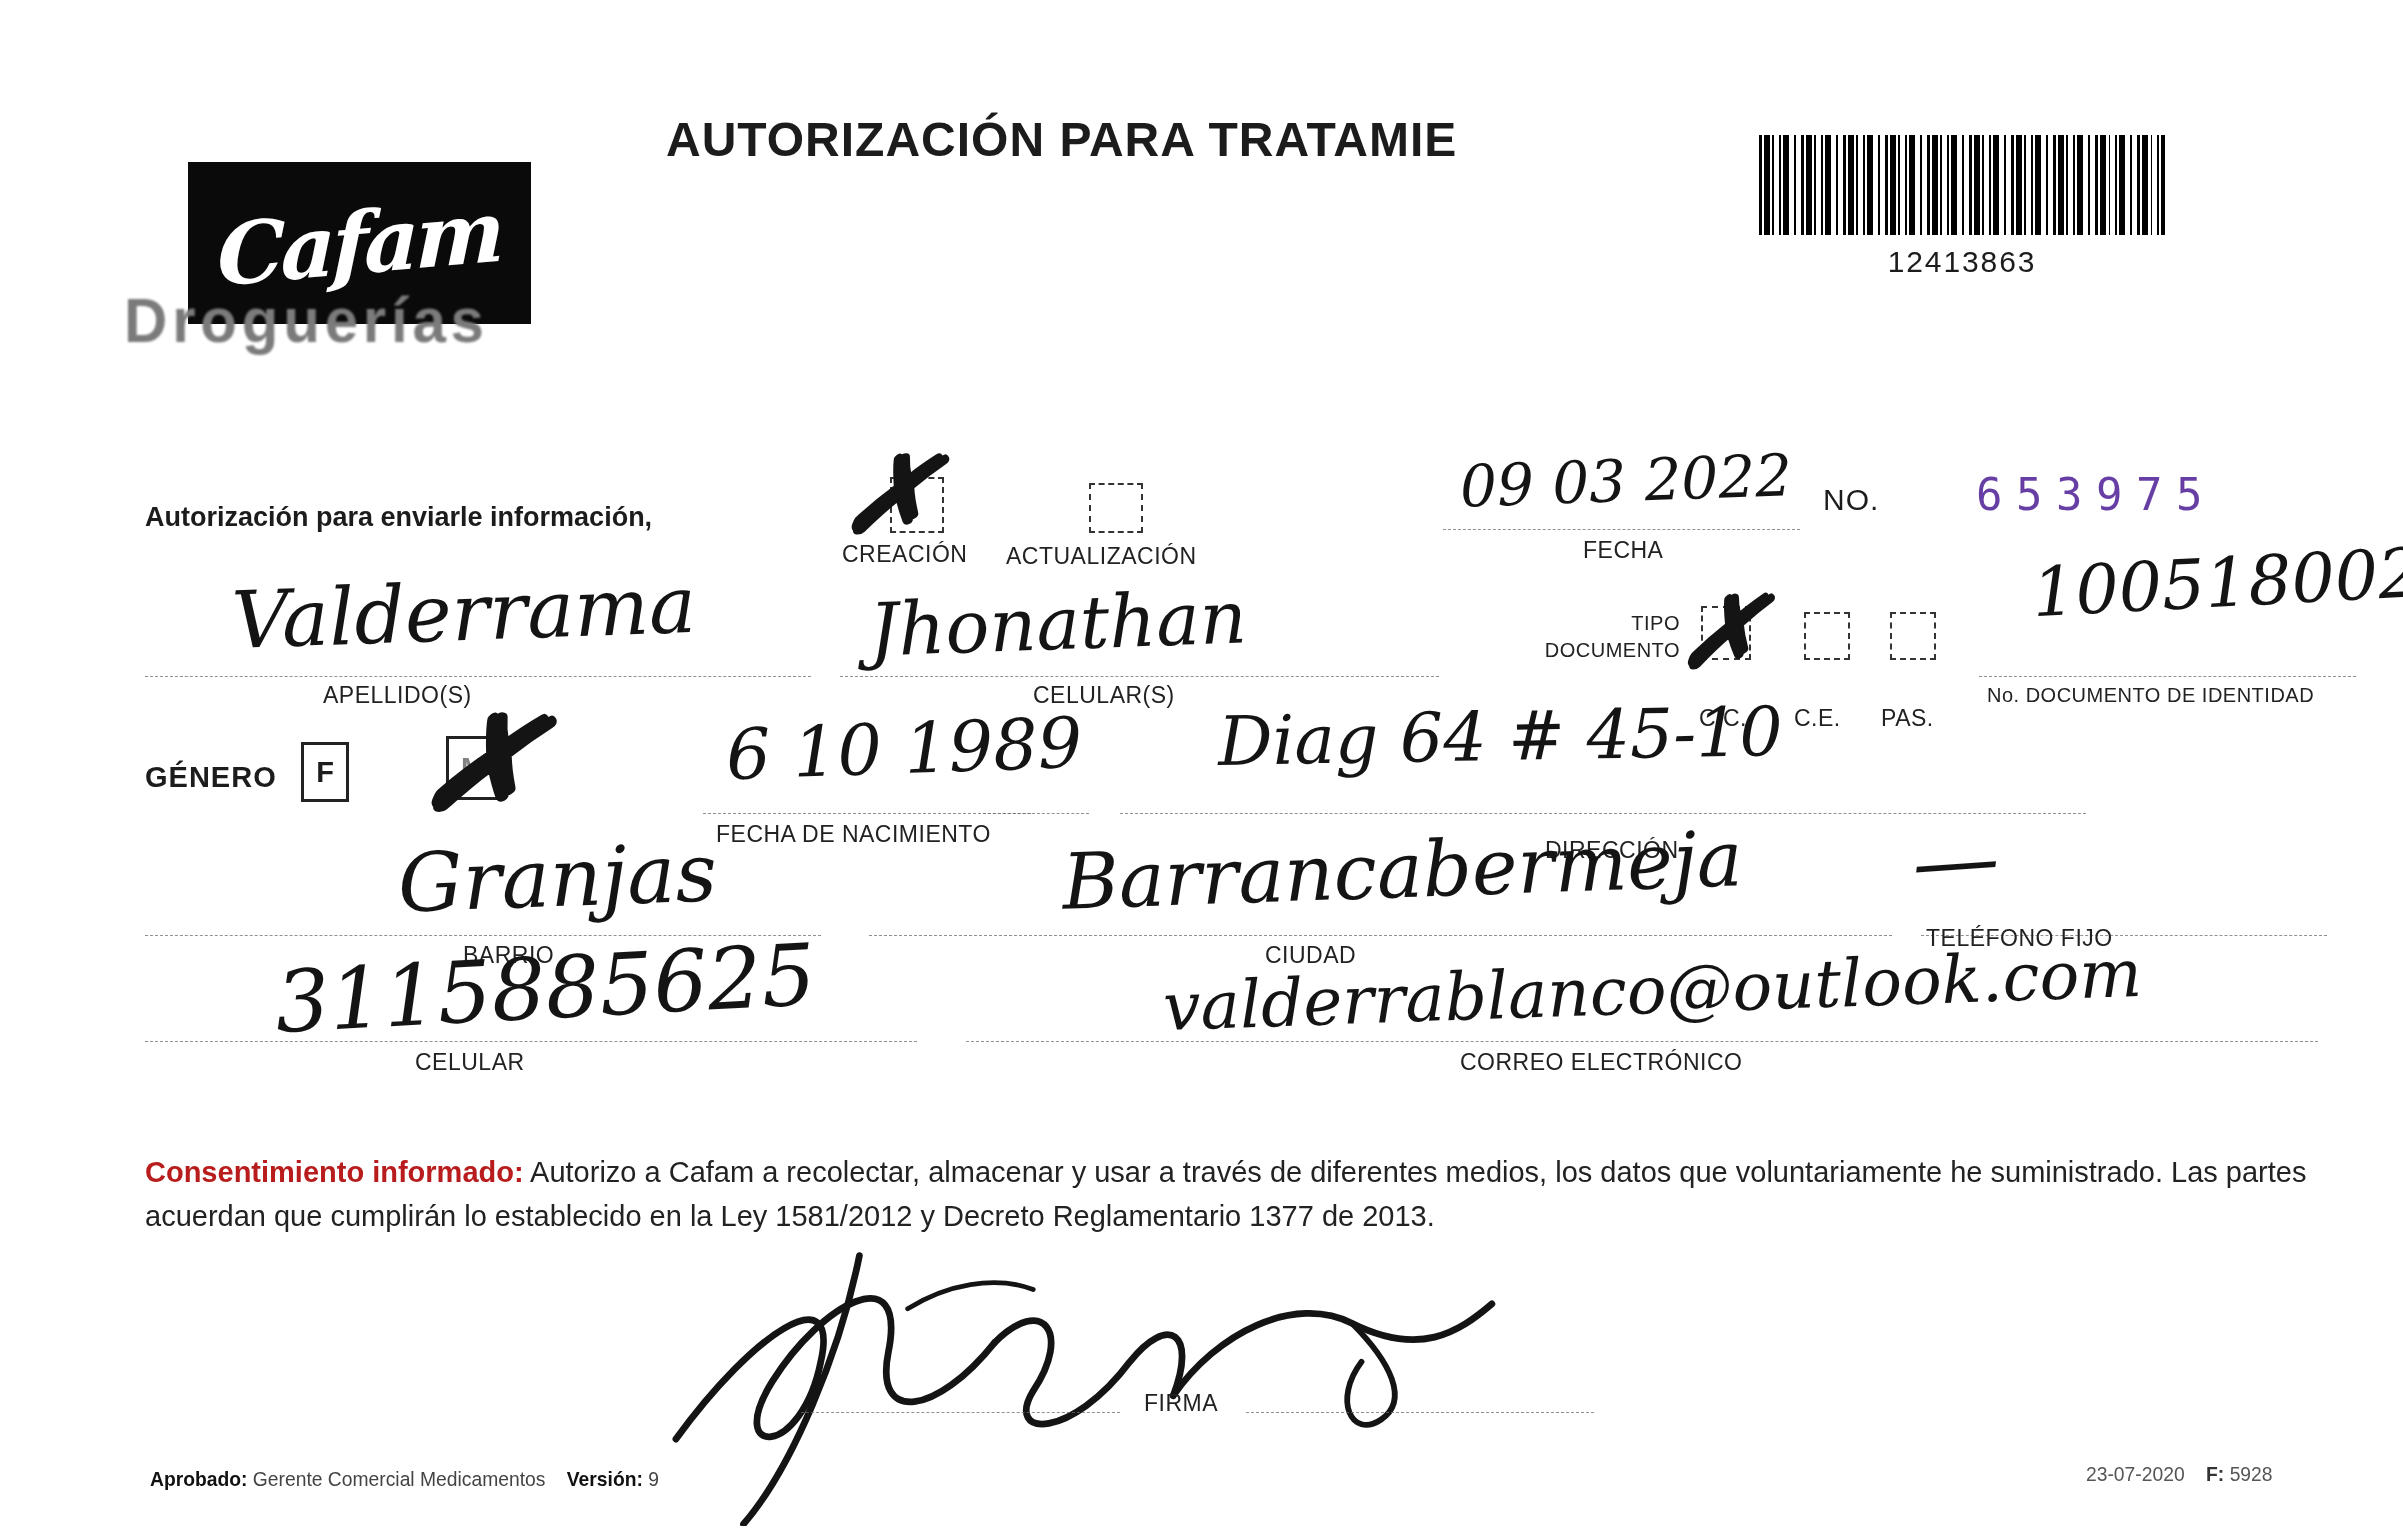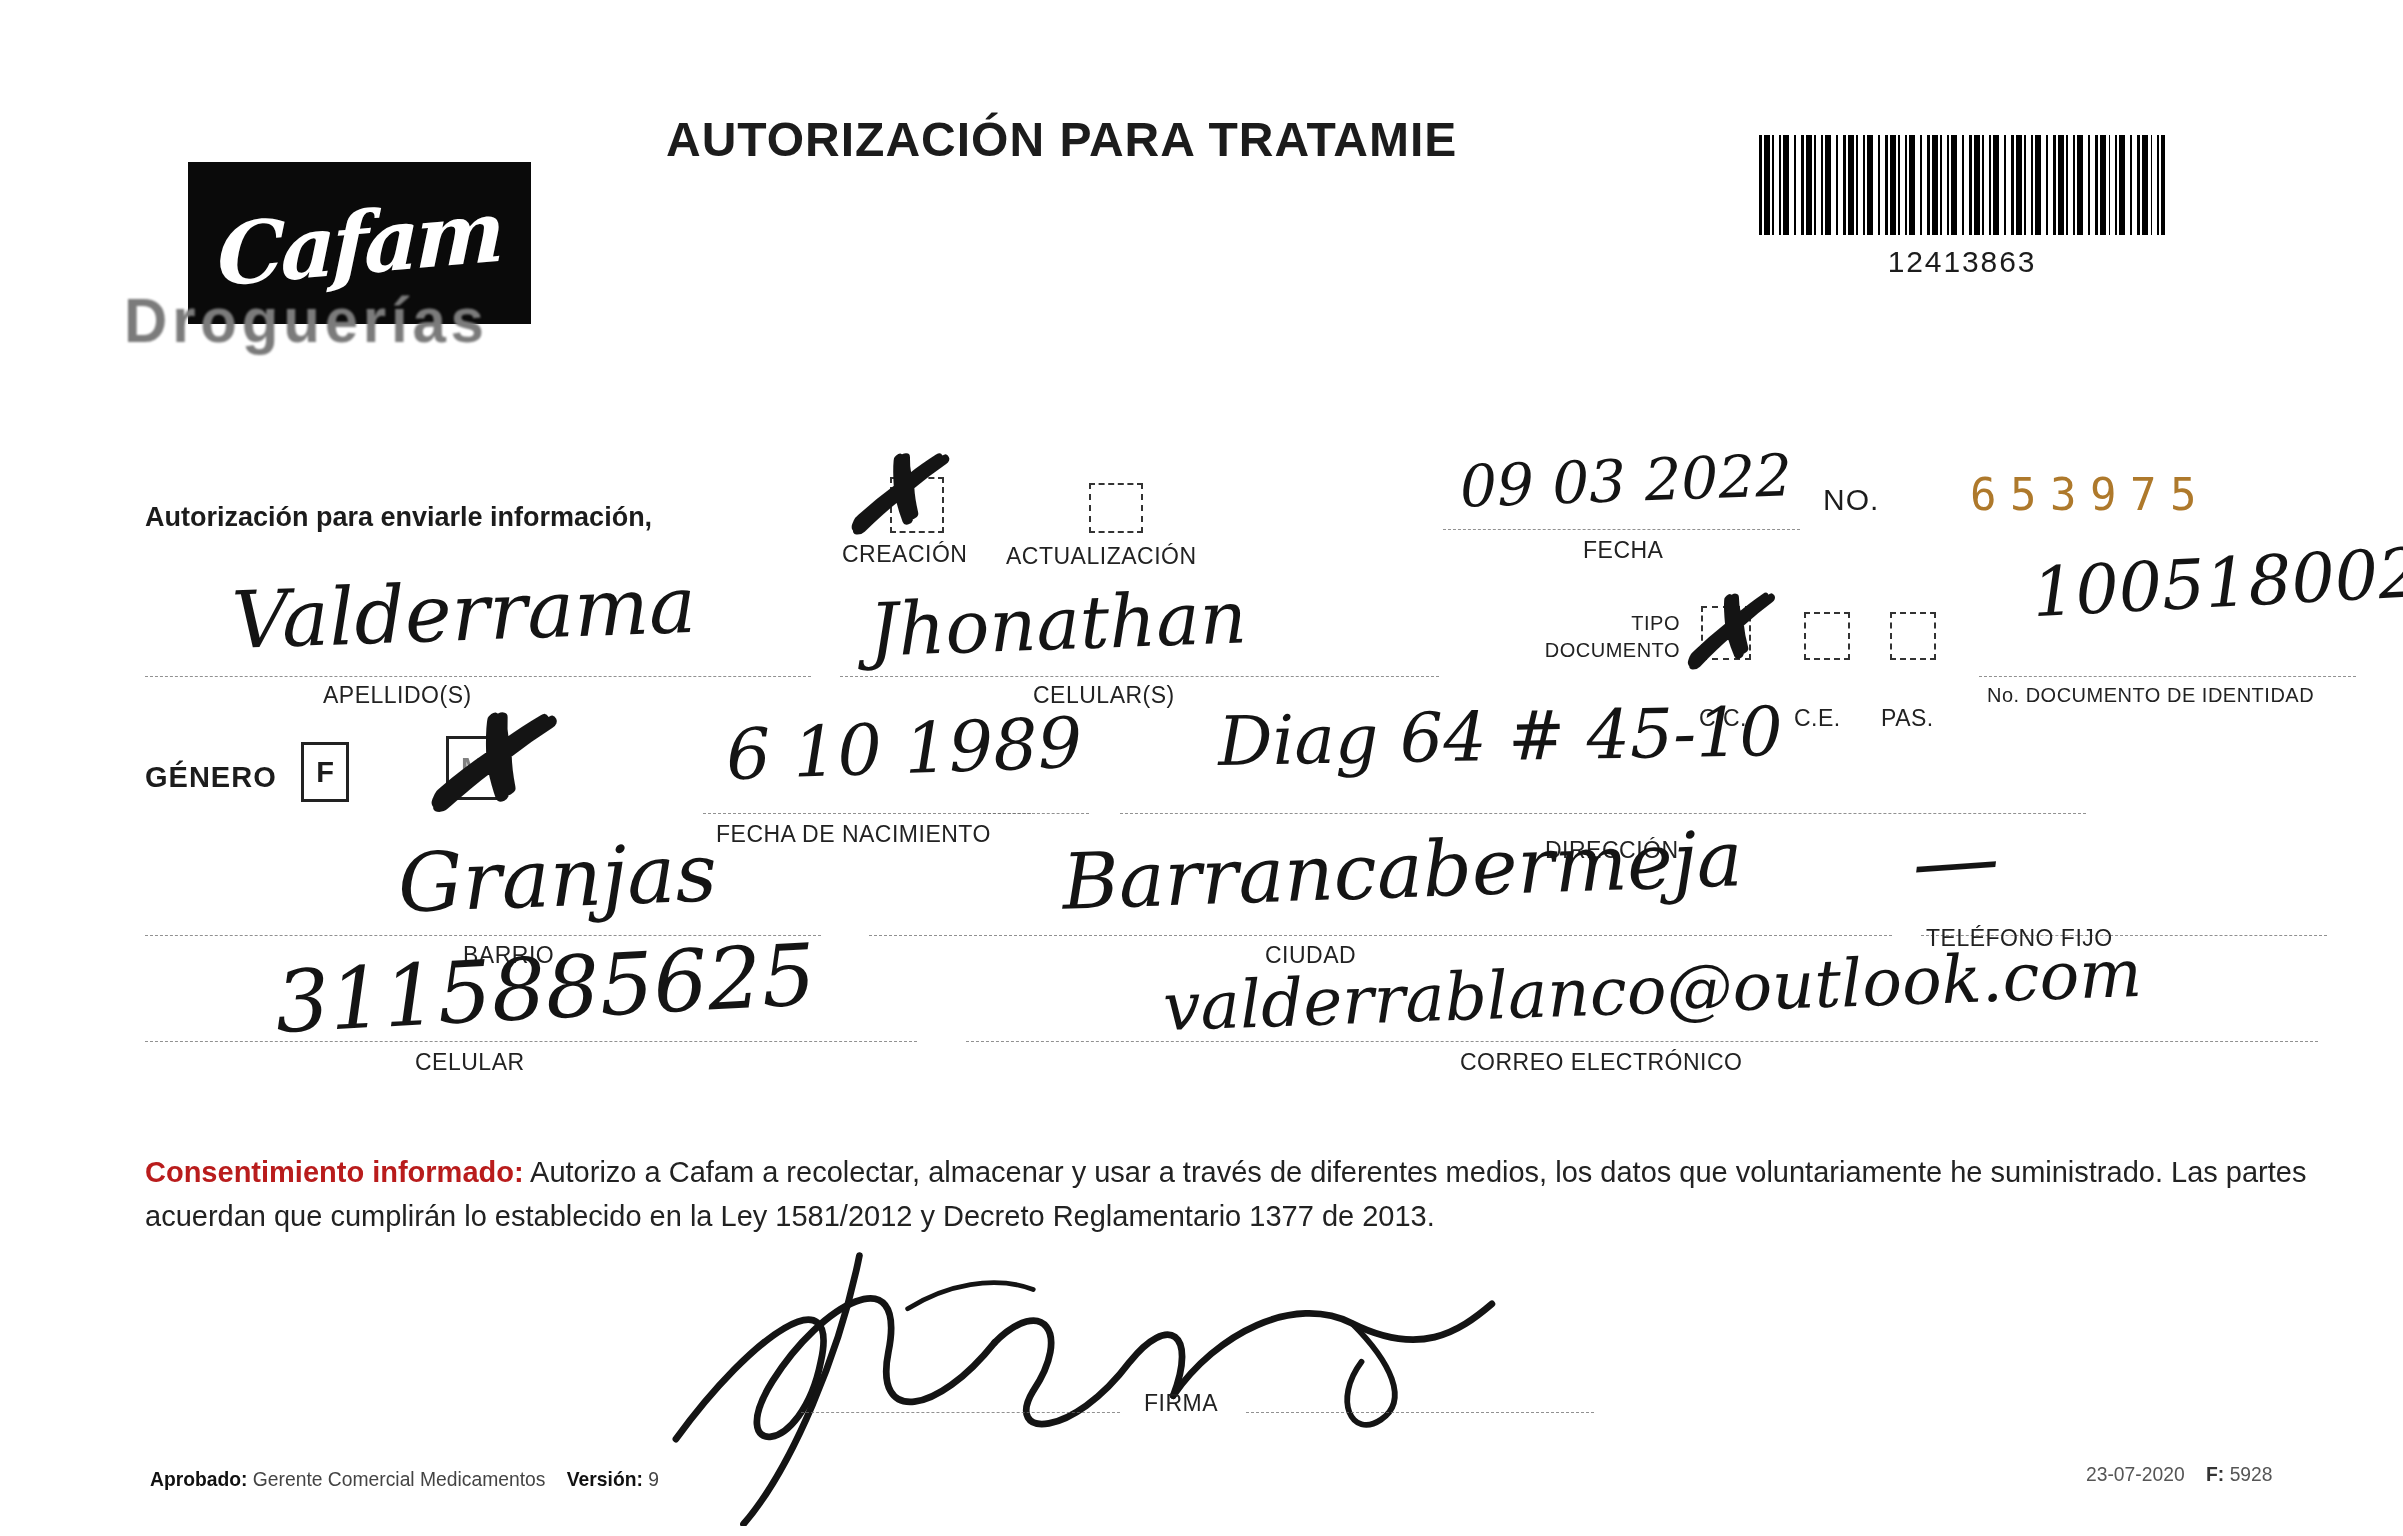--- a/index.html
+++ b/index.html
@@ -43,22 +43,22 @@
   .cbox { border:2.9px dashed #333; background:transparent; }
   .cbox-solid { border:3.9px solid #222; display:flex; align-items:center; justify-content:center;
     font-weight:bold; font-size:29px; }
   .xmark { font-family:"DejaVu Sans", sans-serif; font-weight:bold; color:#111;
     line-height:1; pointer-events:none; }
 
   
   .hand { font-family:"DejaVu Serif", serif; font-style:italic; color:#141414;
     white-space:nowrap; line-height:1; }
 
-  .stamp-number { font-family:"DejaVu Sans Mono", monospace; color:#a16207; letter-spacing:13.5px;
-    font-size:44px; filter:blur(0.6px); opacity:.85; }
+  .stamp-number { font-family:"DejaVu Sans Mono", monospace; color:#4c1d95; letter-spacing:13.5px;
+    font-size:44px; filter:blur(0.6px); opacity:.85;margin-left:6px; }
 
   
   .consent { left:145px; top:1151px; width:2163px; font-size:29px; line-height:1.5; color:#222; }
   .consent b { color:#b91c1c; }
 
   
   .footer-left { left:150px; top:1469px; font-size:19.3px; color:#444; }
   .footer-left b { color:#111; }
   .footer-right { left:2086px; top:1464px; font-size:19.3px; color:#555; white-space:nowrap; }
   .footer-right b { color:#333; }

